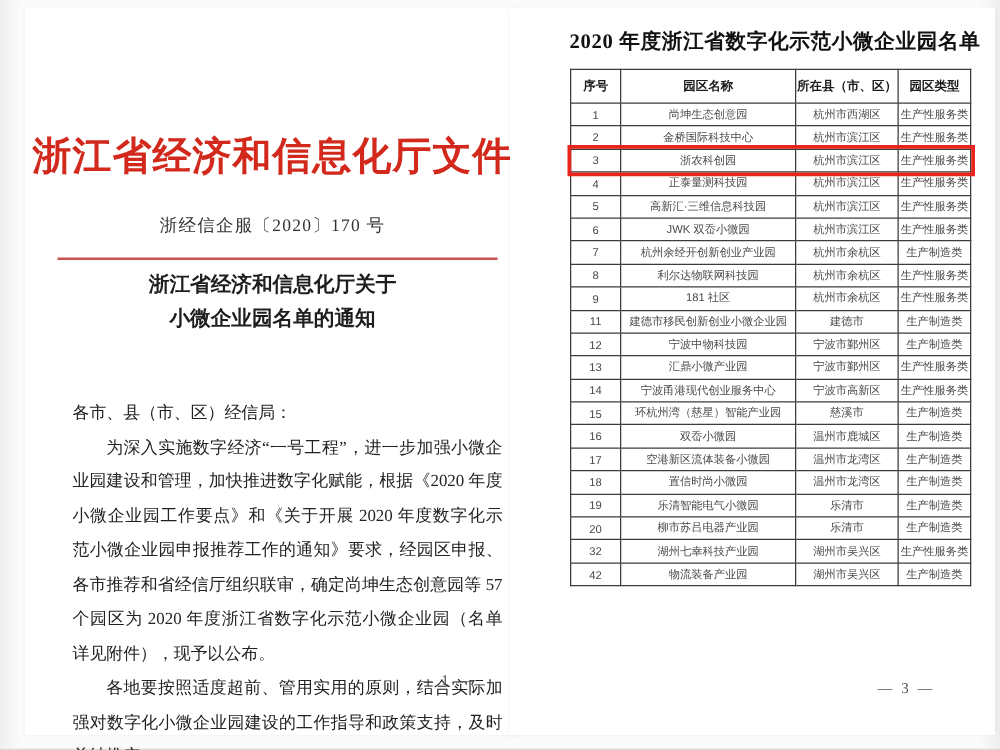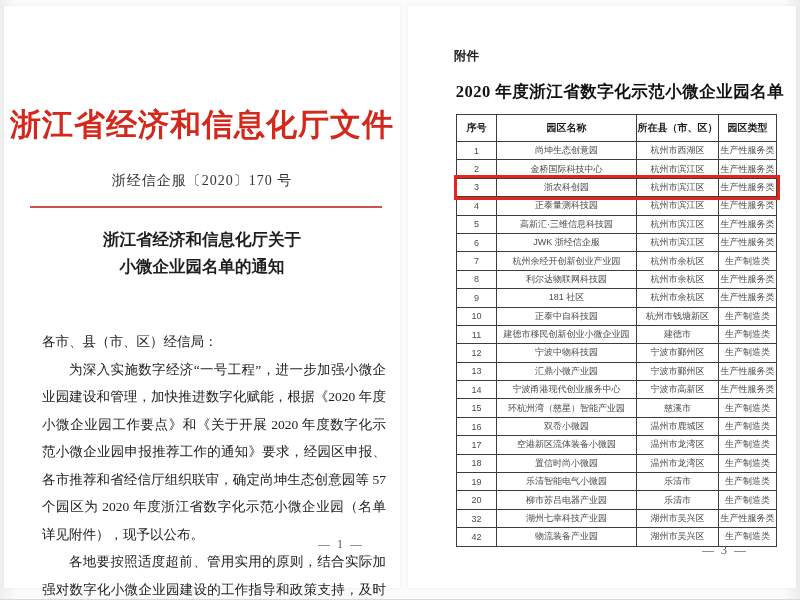--- a/index.html
+++ b/index.html
@@ -4,32 +4,32 @@
 <style>
   html,body{margin:0;padding:0;}
   body{
     width:800px;height:600px;
     background:#f3f3f3;
     font-family:"Liberation Serif","DejaVu Serif",serif;
     position:relative;overflow:hidden;
   }
   .stage{position:absolute;inset:0;background:linear-gradient(90deg,#efefef 0%,#fbfbfb 2%,#fbfbfb 98%,#ededed 100%);border-bottom:1px solid #d9d9d9;}
   .page{position:absolute;top:6px;height:582px;background:#ffffff;box-shadow:0 0 4px rgba(0,0,0,0.06);}
-  .page-left{left:4px;width:396px;}
+  .page-left{left:20px;width:396px;}
   .page-right{left:408px;width:388px;}
 
   
   .letterhead{
     margin-top:98px;text-align:center;
     font-size:31px;font-weight:bold;letter-spacing:1px;
     color:#d2291c;
   }
   .doc-number{margin-top:26px;text-align:center;font-size:14px;color:#333;letter-spacing:1px;}
   .red-rule{margin:16px 18px 0 26px;height:2px;background:#c9544f;}
-  .doc-title{margin-top:18px;text-align:center;font-size:16.5px;font-weight:bold;color:#1e1e1e;line-height:27px;}
+  .doc-title{margin-top:6px;text-align:center;font-size:16.5px;font-weight:bold;color:#1e1e1e;line-height:27px;}
   .doc-body{margin-top:12px;padding:0 14px 0 38px;font-size:13.5px;line-height:27.5px;color:#222;text-align:justify;}
   .doc-body p{margin:0;text-indent:2em;}
   .doc-body .salutation{text-indent:0;margin-top:48px;}
   .pagenum{position:absolute;font-size:12px;color:#555;letter-spacing:2px;}
   .pagenum-left{right:36px;bottom:36px;}
   .pagenum-right{right:48px;bottom:30px;}
 
   
   .attachment{margin-top:42px;margin-left:46px;font-size:12.5px;font-weight:bold;color:#222;}
   .table-title{margin-top:16px;padding-left:36px;text-align:center;font-size:16.5px;font-weight:bold;color:#111;letter-spacing:0.5px;}
@@ -61,21 +61,20 @@
     </div>
     <div class="doc-body">
       <p class="salutation">各市、县（市、区）经信局：</p>
       <p>为深入实施数字经济“一号工程”，进一步加强小微企业园建设和管理，加快推进数字化赋能，根据《2020 年度小微企业园工作要点》和《关于开展 2020 年度数字化示范小微企业园申报推荐工作的通知》要求，经园区申报、各市推荐和省经信厅组织联审，确定尚坤生态创意园等 57 个园区为 2020 年度浙江省数字化示范小微企业园（名单详见附件），现予以公布。</p>
       <p>各地要按照适度超前、管用实用的原则，结合实际加强对数字化小微企业园建设的工作指导和政策支持，及时总结推广</p>
     </div>
     <div class="pagenum pagenum-left">— 1 —</div>
   </div>
 
   <div class="page page-right">
-    <div class="attachment">附件</div>
     <div class="table-title">2020 年度浙江省数字化示范小微企业园名单</div>
     <table class="parks">
       <colgroup>
         <col style="width:40px">
           <col style="width:140px">
           <col style="width:82px">
           <col style="width:58px">
       </colgroup>
       <thead>
         <tr>
@@ -111,47 +110,41 @@
             <td>生产性服务类</td>
           </tr>
           <tr>
             <td>5</td>
             <td>高新汇·三维信息科技园</td>
             <td>杭州市滨江区</td>
             <td>生产性服务类</td>
           </tr>
           <tr>
             <td>6</td>
-            <td>JWK 浙经信企服</td>
+            <td>JWK 双岙小微园</td>
             <td>杭州市滨江区</td>
             <td>生产性服务类</td>
           </tr>
           <tr>
             <td>7</td>
             <td>杭州余经开创新创业产业园</td>
             <td>杭州市余杭区</td>
             <td>生产制造类</td>
           </tr>
           <tr>
             <td>8</td>
             <td>利尔达物联网科技园</td>
             <td>杭州市余杭区</td>
             <td>生产性服务类</td>
           </tr>
           <tr>
             <td>9</td>
             <td>181 社区</td>
             <td>杭州市余杭区</td>
             <td>生产性服务类</td>
-          </tr>
-          <tr>
-            <td>10</td>
-            <td>正泰中自科技园</td>
-            <td>杭州市钱塘新区</td>
-            <td>生产制造类</td>
           </tr>
           <tr>
             <td>11</td>
             <td>建德市移民创新创业小微企业园</td>
             <td>建德市</td>
             <td>生产制造类</td>
           </tr>
           <tr>
             <td>12</td>
             <td>宁波中物科技园</td>

